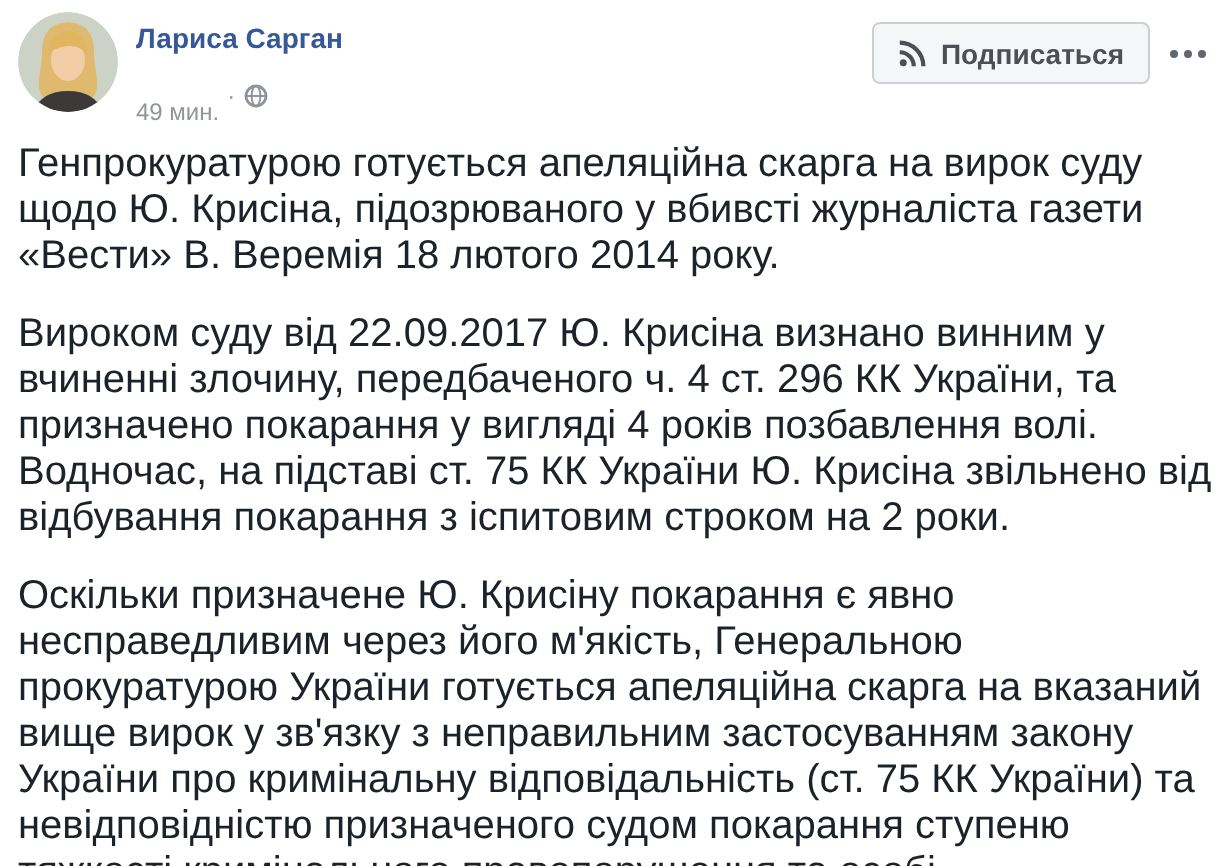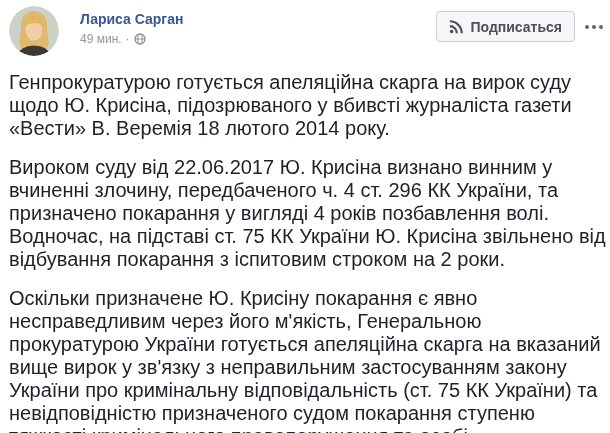--- a/index.html
+++ b/index.html
@@ -15,21 +15,20 @@
     height: 433px;
     background: #ffffff;
     position: relative;
   }
   
   .post-header {
     display: flex;
     align-items: flex-start;
     padding: 6px 4px 0 9px;
     height: 64px;
-    gap: 12px;
   }
   .avatar {
     width: 50px;
     height: 50px;
     border-radius: 50%;
     overflow: hidden;
     flex: 0 0 50px;
     cursor: pointer;
   }
   .header-info {
@@ -48,21 +47,21 @@
     cursor: pointer;
   }
   .meta-row {
     display: flex;
     align-items: center;
     margin-top: 4px;
     color: #90949c;
     font-size: 12px;
     line-height: 14px;
   }
-  .meta-row .timestamp { cursor: pointer; }
+  .meta-row .timestamp { cursor: pointer; margin-top: 16px; }
   .meta-row .sep { margin: 0 4px; }
   .globe-icon { display: inline-flex; align-items: center; }
   .header-actions {
     display: flex;
     align-items: center;
     margin-left: auto;
     padding-top: 5px;
   }
   .follow-button {
     display: inline-flex;
@@ -160,17 +159,17 @@
         <span class="dot"></span>
         <span class="dot"></span>
         <span class="dot"></span>
       </button>
     </div>
 
   </div>
 
   <div class="post-body">
     <p>Генпрокуратурою готується апеляційна скарга на вирок суду щодо Ю. Крисіна, підозрюваного у вбивсті журналіста газети «Вести» В. Веремія 18 лютого 2014 року.</p>
-    <p>Вироком суду від 22.06.2017 Ю. Крисіна визнано винним у вчиненні злочину, передбаченого ч. 4 ст. 296 КК України, та призначено покарання у вигляді 4 років позбавлення волі. Водночас, на підставі ст. 75 КК України Ю. Крисіна звільнено від відбування покарання з іспитовим строком на 2 роки.</p>
+    <p>Вироком суду від 22.09.2017 Ю. Крисіна визнано винним у вчиненні злочину, передбаченого ч. 4 ст. 296 КК України, та призначено покарання у вигляді 4 років позбавлення волі. Водночас, на підставі ст. 75 КК України Ю. Крисіна звільнено від відбування покарання з іспитовим строком на 2 роки.</p>
     <p>Оскільки призначене Ю. Крисіну покарання є явно несправедливим через його м'якість, Генеральною прокуратурою України готується апеляційна скарга на вказаний вище вирок у зв'язку з неправильним застосуванням закону України про кримінальну відповідальність (ст. 75 КК України) та невідповідністю призначеного судом покарання ступеню тяжкості кримінального правопорушення та особі обвинуваченого.</p>
   </div>
 
 </div>
 
 </body></html>

